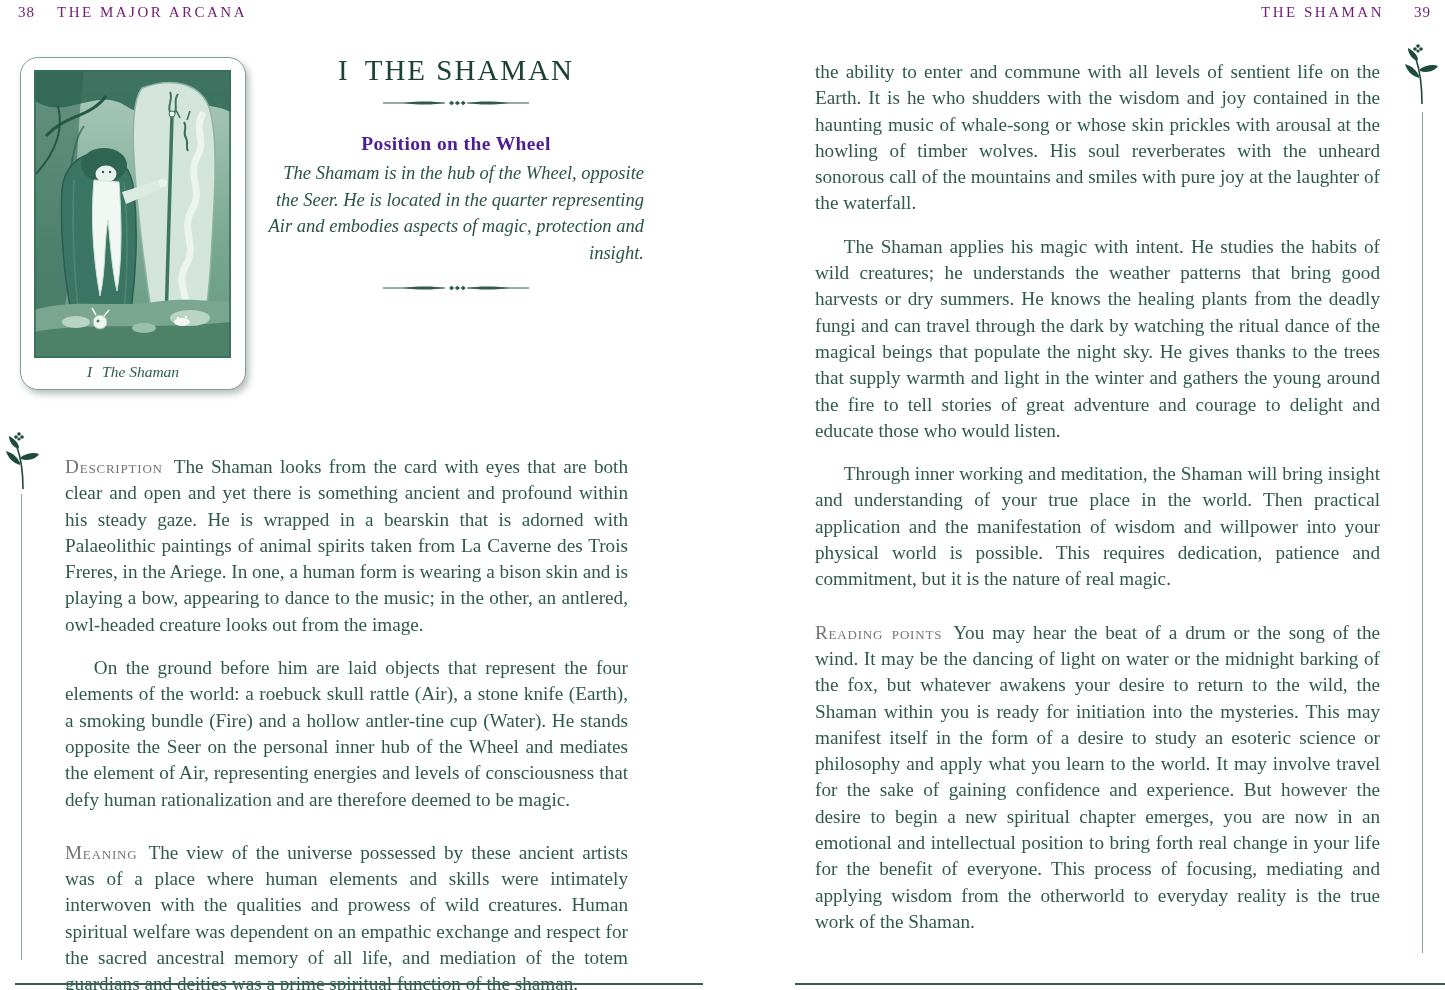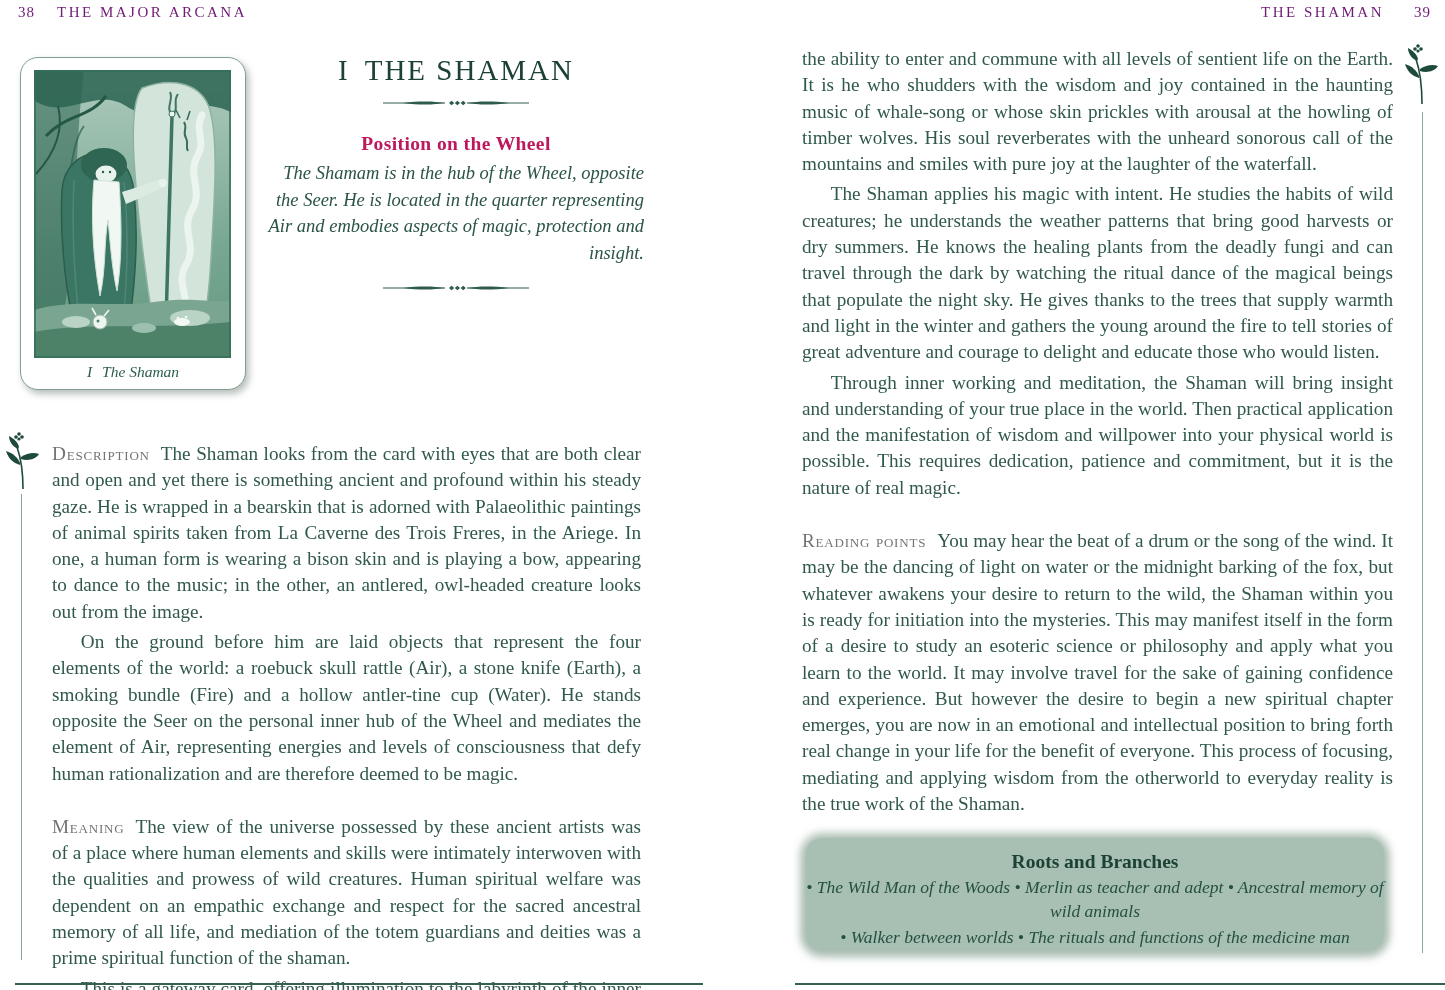--- a/index.html
+++ b/index.html
@@ -20,29 +20,29 @@
         box-shadow:3px 4px 7px rgba(95,110,102,0.45);box-sizing:border-box;}
   .card svg{display:block;}
   .card-caption{margin-top:5px;text-align:center;font-style:italic;font-size:15.5px;color:#2c5d4d;}
   .card-caption .cap-num{margin-right:10px;}
 
   
   .titleblock{position:absolute;left:268px;top:54px;width:376px;text-align:center;color:#1b4234;}
   .main-title{font-size:29px;letter-spacing:2px;color:#1b4234;white-space:nowrap;}
   .main-title .t-num{margin-right:15px;}
   .divider{margin:10px auto 0 auto;display:block;}
-  .pos-heading{margin-top:24px;font-size:19.5px;font-weight:bold;color:#be185d;letter-spacing:0.4px;}
+  .pos-heading{margin-top:24px;font-size:19.5px;font-weight:bold;color:#4c1d95;letter-spacing:0.4px;}
   .pos-body{margin-top:5px;font-style:italic;font-size:18.5px;line-height:26.5px;color:#2b5447;text-align:right;}
   .divider2{margin:16px auto 0 auto;display:block;}
 
   
   .bodycol{position:absolute;font-size:19.2px;line-height:26.3px;text-align:justify;color:#31594b;}
   #leftbody{left:48px;top:437px;width:597px;}
   #rightbody{left:798px;top:42px;width:599px;}
-  .bodycol p{margin:4px;}
+  .bodycol p{margin:17px;}
   .ind{text-indent:1.5em;}
   .gap-top{margin-top:27px !important;}
   .sc{font-variant:small-caps;letter-spacing:0.8px;margin-right:11px;color:#737373;}
 
   
   .sprig{position:absolute;}
   #sprig-left{left:2px;top:431px;}
   #sprig-right{left:1400px;top:42px;}
   .vline{position:absolute;width:1px;background:#8aa79a;}
   #vline-left{left:21px;top:494px;height:466px;}
@@ -191,22 +191,17 @@
   </svg>
   <div class="vline" id="vline-right"></div>
 
   <div class="bodycol" id="rightbody">
     <p>the ability to enter and commune with all levels of sentient life on the Earth. It is he who shudders with the wisdom and joy contained in the haunting music of whale-song or whose skin prickles with arousal at the howling of timber wolves. His soul reverberates with the unheard sonorous call of the mountains and smiles with pure joy at the laughter of the waterfall.</p>
     <p class="ind">The Shaman applies his magic with intent. He studies the habits of wild creatures; he understands the weather patterns that bring good harvests or dry summers. He knows the healing plants from the deadly fungi and can travel through the dark by watching the ritual dance of the magical beings that populate the night sky. He gives thanks to the trees that supply warmth and light in the winter and gathers the young around the fire to tell stories of great adventure and courage to delight and educate those who would listen.</p>
     <p class="ind">Through inner working and meditation, the Shaman will bring insight and understanding of your true place in the world. Then practical application and the manifestation of wisdom and willpower into your physical world is possible. This requires dedication, patience and commitment, but it is the nature of real magic.</p>
     <p class="gap-top"><span class="sc">Reading points</span><span>You may hear the beat of a drum or the song of the wind. It may be the dancing of light on water or the midnight barking of the fox, but whatever awakens your desire to return to the wild, the Shaman within you is ready for initiation into the mysteries. This may manifest itself in the form of a desire to study an esoteric science or philosophy and apply what you learn to the world. It may involve travel for the sake of gaining confidence and experience. But however the desire to begin a new spiritual chapter emerges, you are now in an emotional and intellectual position to bring forth real change in your life for the benefit of everyone. This process of focusing, mediating and applying wisdom from the otherworld to everyday reality is the true work of the Shaman.</span></p>
   </div>
 
-  <div class="rootsbox">
-    <div class="roots-heading">Roots and Branches</div>
-    <div class="roots-line">• The Wild Man of the Woods • Merlin as teacher and adept • Ancestral memory of wild animals</div>
-    <div class="roots-line">• Walker between worlds • The rituals and functions of the medicine man</div>
-  </div>
 
   <div class="botrule" id="rule-left"></div>
   <div class="botrule" id="rule-right"></div>
 
 </div>
 
 </body></html>

